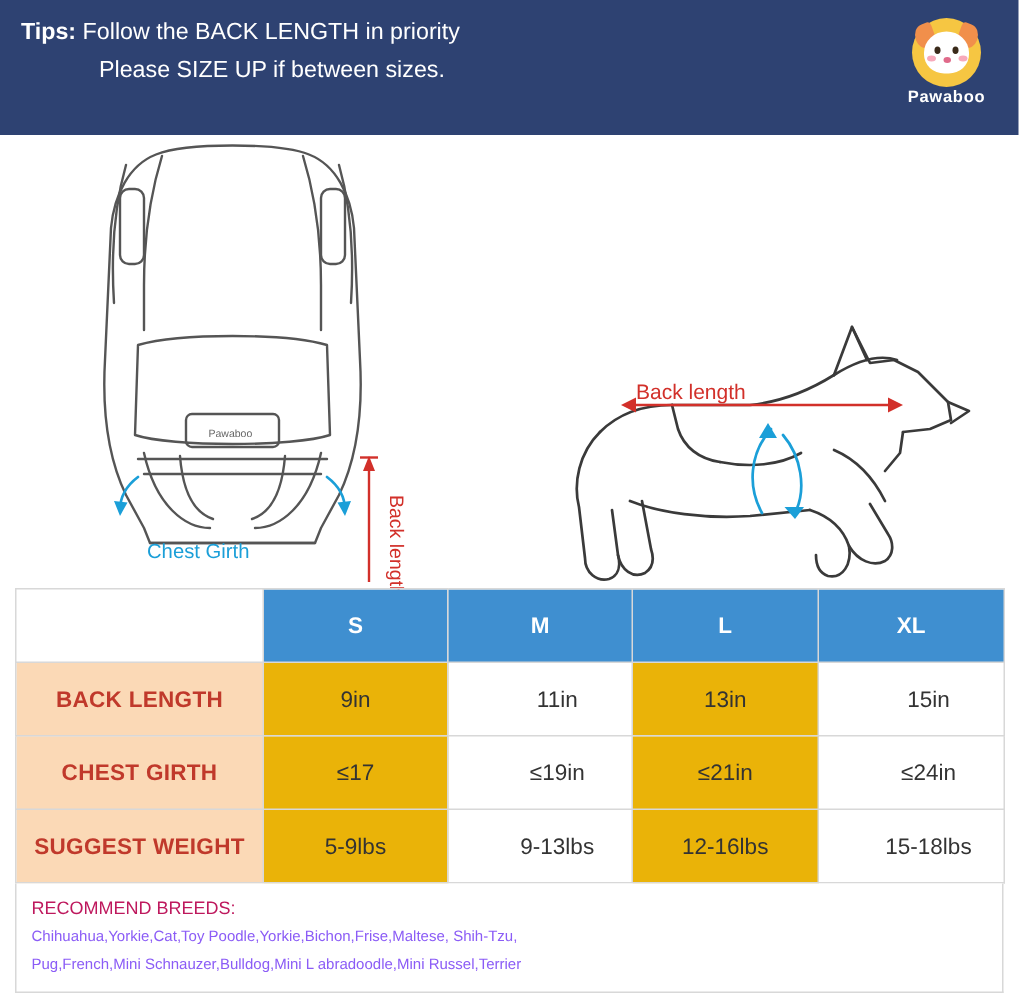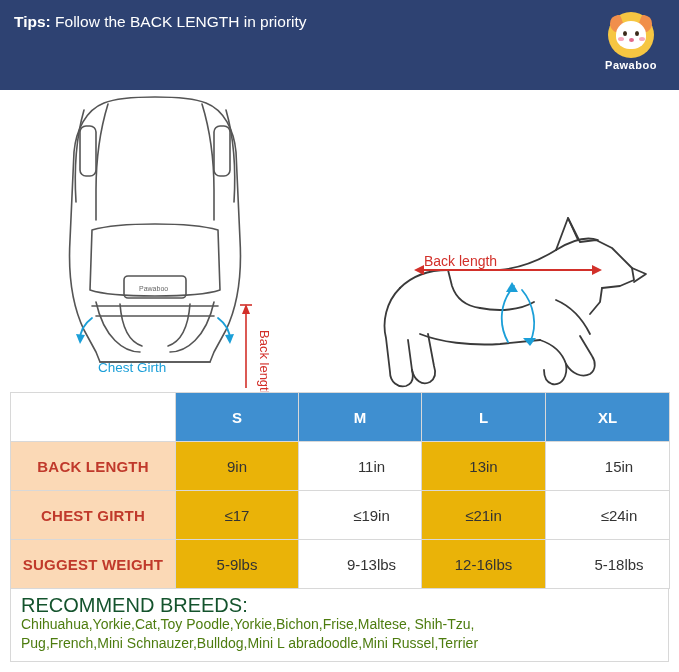--- a/index.html
+++ b/index.html
@@ -213,39 +213,42 @@
   .breeds {
     margin-top: 0;
     border: 1px solid #d8d8d8;
     border-top: none;
     background: #ffffff;
     padding: 7px 10px 8px 10px;
     box-sizing: border-box;
     width: 659px;
   }
   .breeds .title {
-    color: #14532d;
-    font-size: 20px;
+    color: #be185d;
+    font-size: 12px;
     line-height: 19px;
   }
   .breeds .list {
-    color: #4d7c0f;
-    font-size: 14px;
+    color: #8b5cf6;
+    font-size: 10px;
     line-height: 19px;
   }
 </style>
 </head>
 <body>
 
 <div class="page">
 
   <div class="header">
     <div class="tips-line">
       <span class="lbl">Tips:</span>
       <span>Follow the BACK LENGTH in priority</span>
+    </div>
+    <div class="tips-line">
+      <span class="ind"></span><span>Please SIZE UP if between sizes.</span>
     </div>
 
     <div class="logo-box">
       <div class="logo-circle">
         <div class="ear-l"></div>
         <div class="ear-r"></div>
         <div class="face"></div>
         <div class="eye-l"></div>
         <div class="eye-r"></div>
         <div class="blush-l"></div>
@@ -380,21 +383,21 @@
           <td class="val">≤17</td>
           <td class="val alt">≤19in</td>
           <td class="val">≤21in</td>
           <td class="val alt">≤24in</td>
         </tr>
         <tr>
           <td class="rowlabel">SUGGEST WEIGHT</td>
           <td class="val">5-9lbs</td>
           <td class="val alt">9-13lbs</td>
           <td class="val">12-16lbs</td>
-          <td class="val alt">5-18lbs</td>
+          <td class="val alt">15-18lbs</td>
         </tr>
       </tbody>
     </table>
 
     <div class="breeds">
       <div class="title">RECOMMEND BREEDS:</div>
       <div class="list">Chihuahua,Yorkie,Cat,Toy Poodle,Yorkie,Bichon,Frise,Maltese, Shih-Tzu,</div>
       <div class="list">Pug,French,Mini Schnauzer,Bulldog,Mini L abradoodle,Mini Russel,Terrier</div>
     </div>
   </div>

